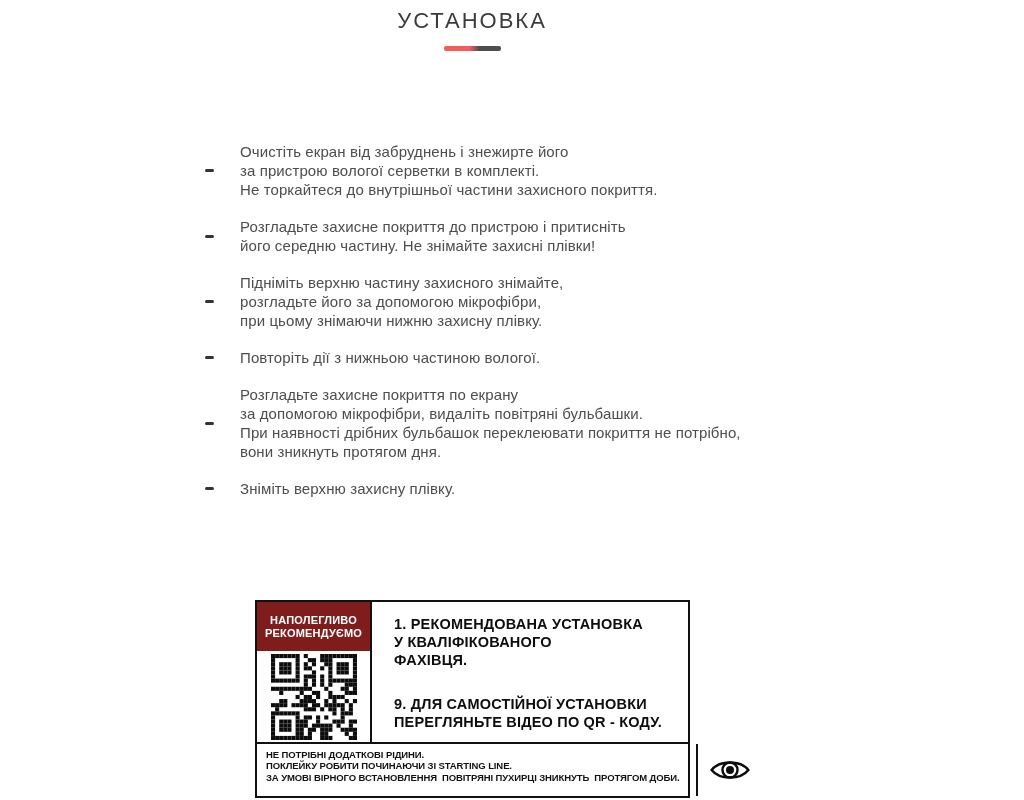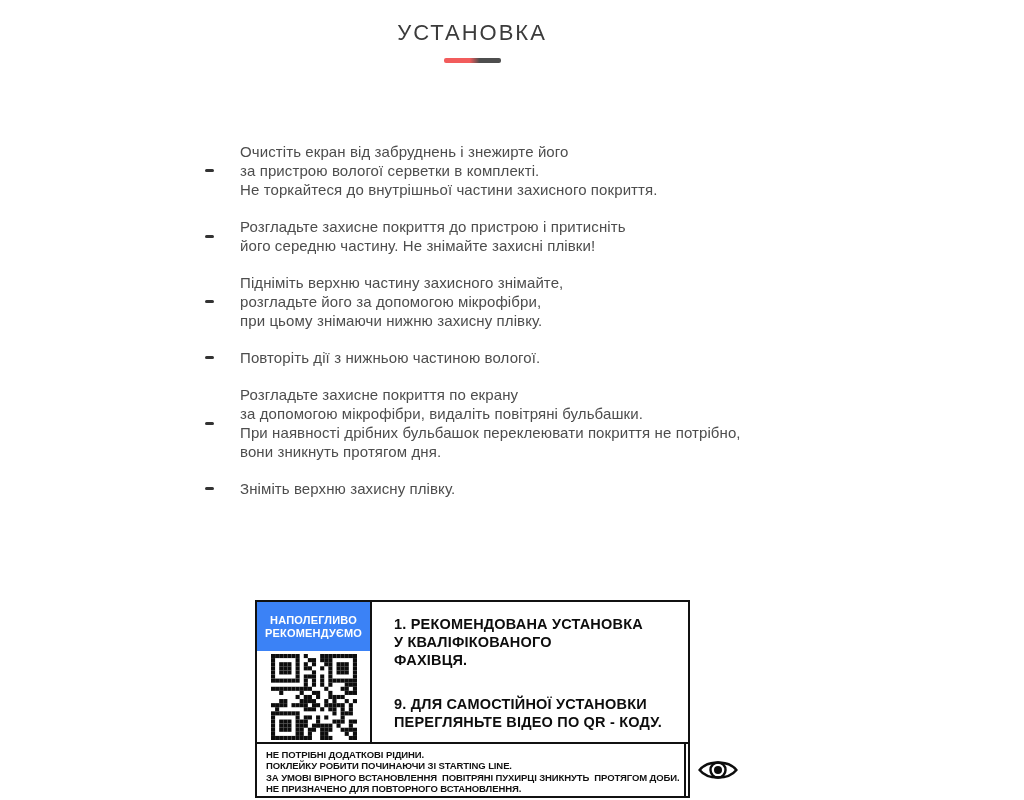--- a/index.html
+++ b/index.html
@@ -3,21 +3,21 @@
 <meta charset="utf-8">
 <style>
   html,body{margin:0;padding:0;}
   body{
     width:1024px;height:800px;background:#ffffff;position:relative;overflow:hidden;
     font-family:"Liberation Sans", sans-serif;
   }
   
   .title-wrap{position:absolute;left:0;top:0;width:944px;text-align:center;}
   .page-title{
-    display:inline-block;margin-top:20px;font-size:22px;font-weight:normal;
+    display:inline-block;margin-top:8px;font-size:22px;font-weight:normal;
     color:#3b3b3b;letter-spacing:2px;
   }
   .accent-bar{
     width:57px;height:5px;margin:12px auto 0;border-radius:2px;
     background:linear-gradient(90deg,#f25c5c 0%,#f25c5c 45%,#4e4e4e 62%,#4e4e4e 100%);
   }
   
   .steps{position:absolute;left:205px;top:142px;width:660px;}
   .step{display:flex;margin-bottom:18px;}
   .dash-col{width:35px;flex:none;display:flex;align-items:center;}
@@ -28,33 +28,33 @@
   }
   
   .rec-box{
     position:absolute;left:255px;top:600px;width:435px;height:198px;
     border:2px solid #111111;box-sizing:border-box;display:flex;flex-direction:column;
     background:#ffffff;
   }
   .box-top{display:flex;height:140px;flex:none;border-bottom:2px solid #111111;}
   .box-left{width:113px;flex:none;border-right:2px solid #111111;display:flex;flex-direction:column;}
   .badge{
-    background:#3b82f6;color:#ffffff;height:49px;flex:none;
+    background:#7f1d1d;color:#ffffff;height:49px;flex:none;
     display:flex;align-items:center;justify-content:center;text-align:center;
     font-weight:bold;font-size:11px;line-height:13px;white-space:pre-line;letter-spacing:0.2px;
   }
   .qr-wrap{flex:1;display:flex;align-items:center;justify-content:center;}
   .qr{width:86px;height:86px;display:block;}
   .box-right{flex:1;padding:13px 8px 0 22px;}
   .rec-item{
     font-weight:bold;font-size:14.5px;line-height:18px;color:#0d0d0d;
     white-space:pre-line;margin:0 0 26px 0;letter-spacing:0.2px;
   }
   .box-bottom{flex:1;display:flex;min-height:0;}
-  .notes{flex:1;padding:5px 4px 0 9px;}
+  .notes{flex:1;padding:5px 16px 0 9px;}
   .note-line{
     font-size:9.5px;font-weight:bold;line-height:11.4px;color:#111111;
     white-space:pre;letter-spacing:-0.1px;
   }
   .eye-cell{width:64px;flex:none;border-left:2px solid #111111;display:flex;align-items:center;justify-content:center;}
 </style>
 </head>
 <body>
 
 <div class="title-wrap">
@@ -369,21 +369,20 @@
 ФАХІВЦЯ.</div>
       <div class="rec-item">9. ДЛЯ САМОСТІЙНОЇ УСТАНОВКИ
 ПЕРЕГЛЯНЬТЕ ВІДЕО ПО QR - КОДУ.</div>
     </div>
   </div>
   <div class="box-bottom">
     <div class="notes">
       <div class="note-line">НЕ ПОТРІБНІ ДОДАТКОВІ РІДИНИ.</div>
       <div class="note-line">ПОКЛЕЙКУ РОБИТИ ПОЧИНАЮЧИ ЗІ STARTING LINE.</div>
       <div class="note-line">ЗА УМОВІ ВІРНОГО ВСТАНОВЛЕННЯ  ПОВІТРЯНІ ПУХИРЦІ ЗНИКНУТЬ  ПРОТЯГОМ ДОБИ.</div>
-      <div class="note-line">НЕ ПРИЗНАЧЕНО ДЛЯ ПОВТОРНОГО ВСТАНОВЛЕННЯ.</div>
     </div>
     <div class="eye-cell">
       <svg width="42" height="30" viewBox="0 0 48 34" xmlns="http://www.w3.org/2000/svg">
         <path d="M3 17 C 12 5.5, 36 5.5, 45 17 C 36 28.5, 12 28.5, 3 17 Z" fill="none" stroke="#0d0d0d" stroke-width="2.8"></path>
         <circle cx="24" cy="17" r="8.6" fill="none" stroke="#0d0d0d" stroke-width="2.8"></circle>
         <circle cx="24" cy="17" r="4.6" fill="#0d0d0d"></circle>
       </svg>
     </div>
   </div>
 </div>

